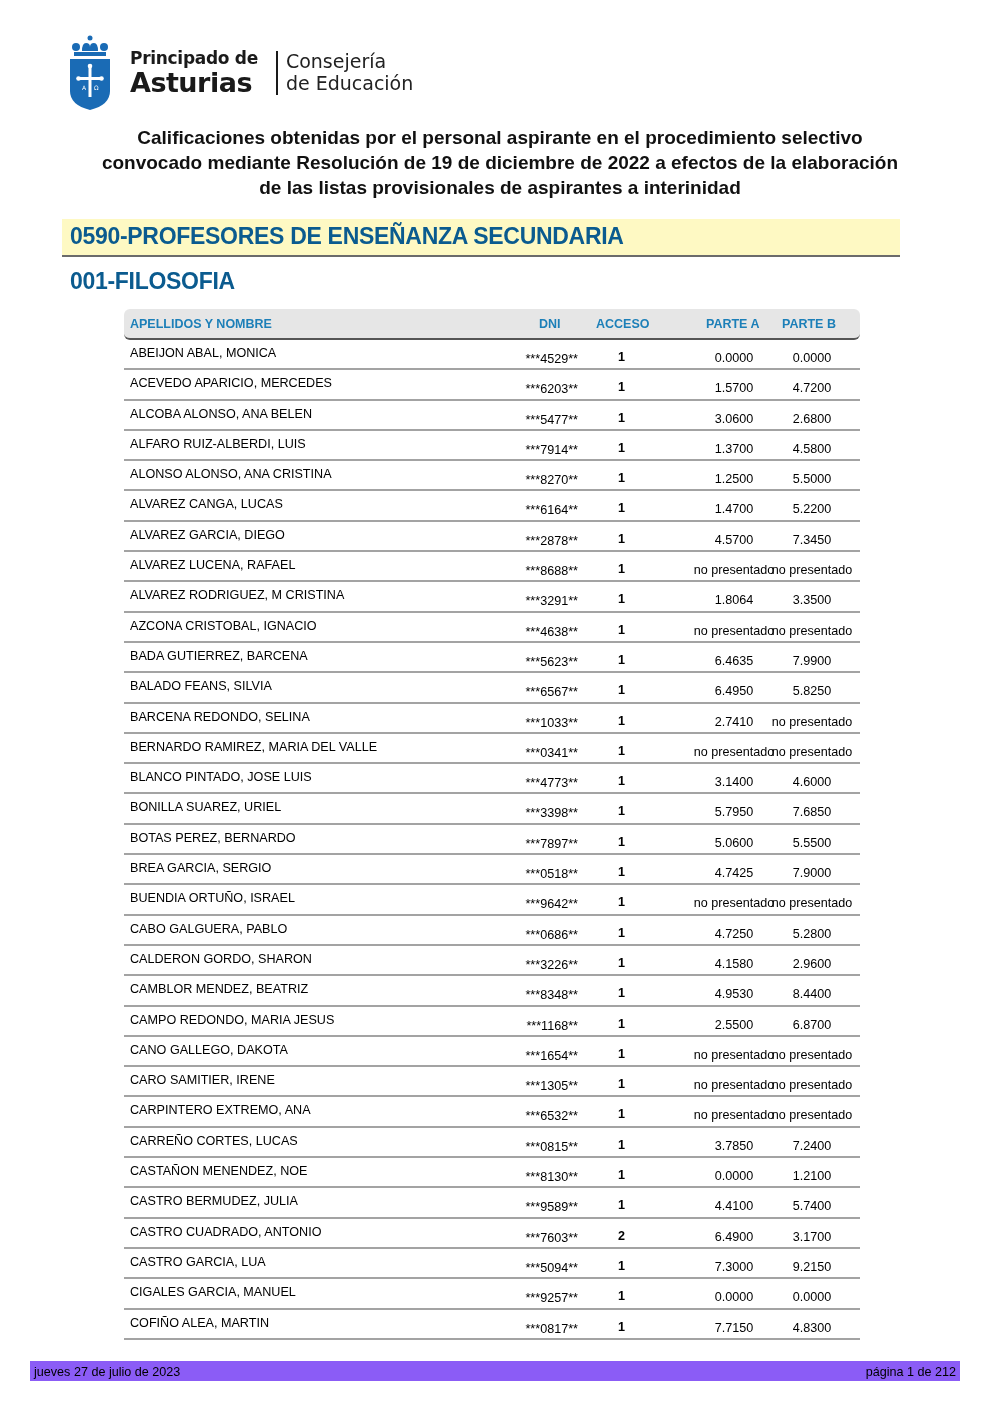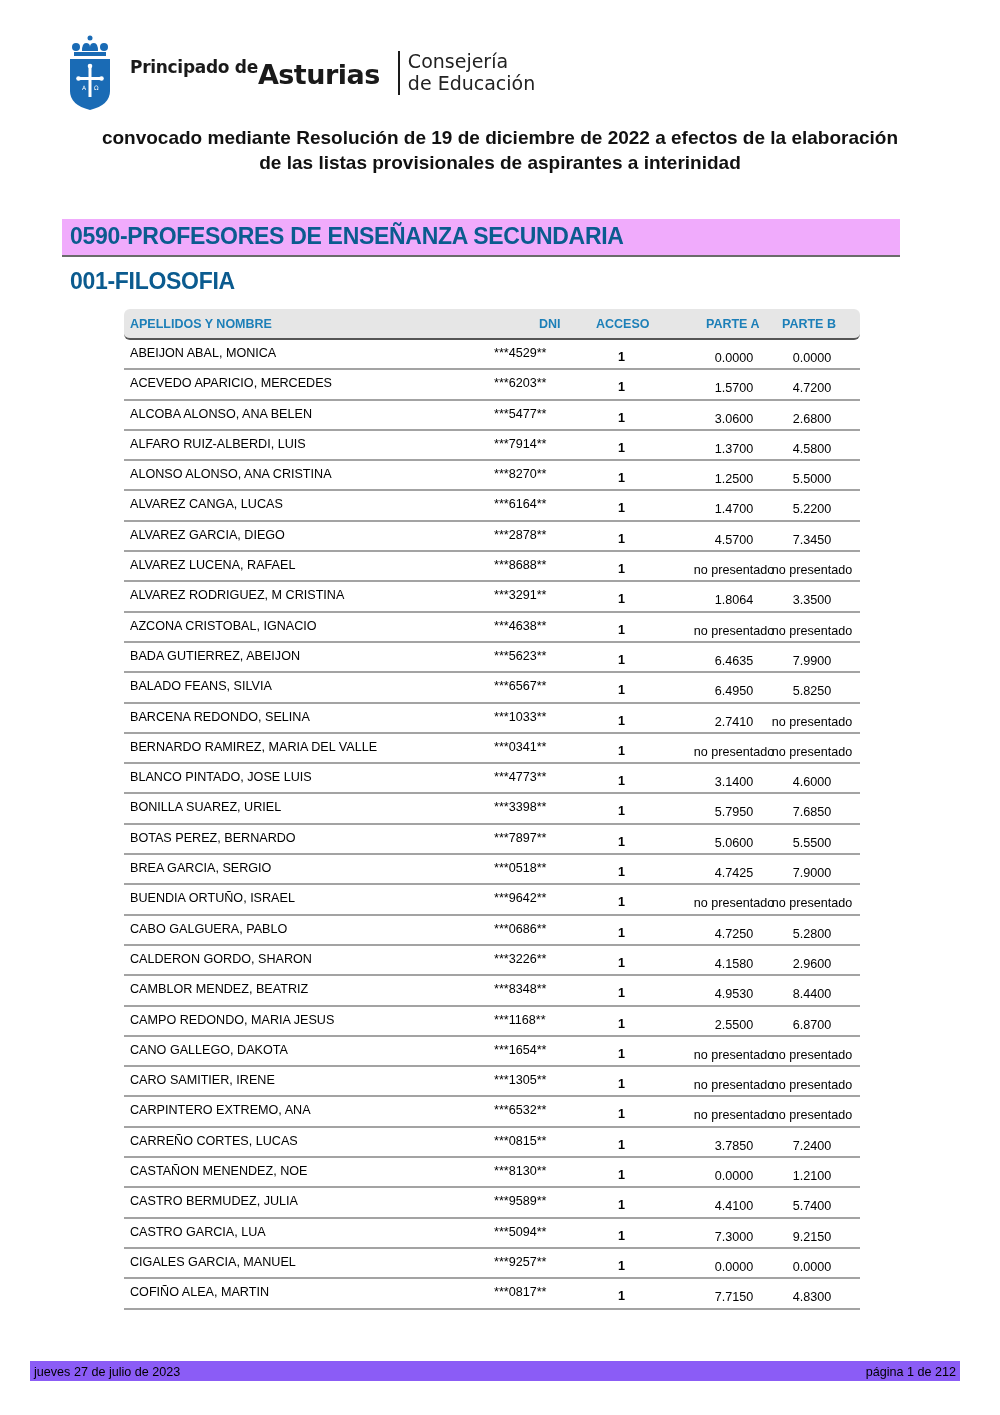--- a/index.html
+++ b/index.html
@@ -1,43 +1,43 @@
 <!DOCTYPE html>
 <html><head>
 <meta charset="utf-8">
 <style>
   html, body { margin: 0; padding: 0; background: #ffffff; }
   body { width: 1000px; height: 1415px; position: relative; font-family: "Liberation Sans", sans-serif; color: #000; overflow: hidden; }
   .logo { position: absolute; left: 68px; top: 35px; height: 76px; display: flex; align-items: center; }
   .shield { width: 44px; height: 76px; position: relative; }
-  .logo-text { margin-left: 18px; display: flex; flex-direction: row; line-height: 1; }
+  .logo-text { margin-left: 18px; display: flex; flex-direction: column; line-height: 1; }
   .logo-t1 { font-family: "DejaVu Sans", sans-serif; font-weight: bold; font-size: 17px; color: #1a1a1a; letter-spacing: -0.3px; }
   .logo-t2 { font-family: "DejaVu Sans", sans-serif; font-weight: bold; font-size: 27px; color: #1a1a1a; letter-spacing: -0.5px; margin-top: 2px; }
   .logo-sep { width: 2px; height: 44px; background: #1a1a1a; margin-left: 18px; }
   .logo-text2 { margin-left: 8px; display: flex; flex-direction: column; font-family: "DejaVu Sans", sans-serif; font-size: 19px; color: #222; line-height: 1.15; }
 
   .doc-title { position: absolute; left: 40px; top: 125px; width: 920px; text-align: center; font-weight: bold; font-size: 19px; line-height: 25px; color: #111; }
 
-  .section-header { position: absolute; left: 62px; top: 219px; width: 838px; height: 36px; background: #f0abfc; border-bottom: 2px solid #6b6b6b; }
+  .section-header { position: absolute; left: 62px; top: 219px; width: 838px; height: 36px; background: #fef9c3; border-bottom: 2px solid #6b6b6b; }
   .section-header span { position: absolute; left: 8px; top: 4px; font-weight: bold; font-size: 23px; color: #0b5b8f; letter-spacing: -0.3px; }
   .subsection { position: absolute; left: 70px; top: 268px; font-weight: bold; font-size: 23px; color: #0b5b8f; letter-spacing: -0.3px; }
 
   .table { position: absolute; left: 124px; top: 309px; width: 736px; }
   .thead { height: 29px; background: #e6e6e6; border-bottom: 2px solid #555; position: relative; border-radius: 6px; }
   .th { position: absolute; top: 8px; font-weight: bold; font-size: 12.5px; color: #1c7fb8; }
   .th-name { left: 6px; }
   .th-dni { left: 415px; }
   .th-acc { left: 472px; }
   .th-pa { left: 558px; padding-left: 24px; }
   .th-pb { left: 658px; }
 
   .row { height: 28.3px; border-bottom: 2px solid #a3a3a3; position: relative; font-size: 12.6px; }
   .cell { position: absolute; }
   .c-name { left: 6px; top: 6px; }
-  .c-dni { left: 370px; width: 84px; top: 6px; }
+  .c-dni { left: 370px; width: 84px; text-align: right; top: 12px; }
   .c-acc { left: 494px; top: 10px; font-weight: bold; }
   .c-pa { left: 530px; width: 160px; text-align: center; top: 11px; }
   .c-pb { left: 640px; width: 96px; text-align: center; top: 11px; }
 
   .footer { position: absolute; left: 30px; top: 1361px; width: 930px; height: 20px; background: #8b5cf6; font-size: 12.6px; }
   .footer .fl { position: absolute; left: 4px; top: 4px; }
   .footer .fr { position: absolute; right: 4px; top: 4px; }
 </style>
 </head>
 <body>
@@ -65,20 +65,21 @@
     <span class="logo-t2">Asturias</span>
   </div>
   <div class="logo-sep"></div>
   <div class="logo-text2">
     <span>Consejería</span>
     <span>de Educación</span>
   </div>
 </div>
 
 <div class="doc-title">
+  <div>Calificaciones obtenidas por el personal aspirante en el procedimiento selectivo</div>
   <div>convocado mediante Resolución de 19 de diciembre de 2022 a efectos de la elaboración</div>
   <div>de las listas provisionales de aspirantes a interinidad</div>
 </div>
 
 <div class="section-header">
   <span>0590-PROFESORES DE ENSEÑANZA SECUNDARIA</span>
 </div>
 
 <div class="subsection">001-FILOSOFIA</div>
 
@@ -155,21 +156,21 @@
         <span class="cell c-pb">3.3500</span>
       </div>
       <div class="row">
         <span class="cell c-name">AZCONA CRISTOBAL, IGNACIO</span>
         <span class="cell c-dni">***4638**</span>
         <span class="cell c-acc">1</span>
         <span class="cell c-pa">no presentado</span>
         <span class="cell c-pb">no presentado</span>
       </div>
       <div class="row">
-        <span class="cell c-name">BADA GUTIERREZ, ABEIJON</span>
+        <span class="cell c-name">BADA GUTIERREZ, BARCENA</span>
         <span class="cell c-dni">***5623**</span>
         <span class="cell c-acc">1</span>
         <span class="cell c-pa">6.4635</span>
         <span class="cell c-pb">7.9900</span>
       </div>
       <div class="row">
         <span class="cell c-name">BALADO FEANS, SILVIA</span>
         <span class="cell c-dni">***6567**</span>
         <span class="cell c-acc">1</span>
         <span class="cell c-pa">6.4950</span>
@@ -286,20 +287,27 @@
         <span class="cell c-acc">1</span>
         <span class="cell c-pa">0.0000</span>
         <span class="cell c-pb">1.2100</span>
       </div>
       <div class="row">
         <span class="cell c-name">CASTRO BERMUDEZ, JULIA</span>
         <span class="cell c-dni">***9589**</span>
         <span class="cell c-acc">1</span>
         <span class="cell c-pa">4.4100</span>
         <span class="cell c-pb">5.7400</span>
+      </div>
+      <div class="row">
+        <span class="cell c-name">CASTRO CUADRADO, ANTONIO</span>
+        <span class="cell c-dni">***7603**</span>
+        <span class="cell c-acc">2</span>
+        <span class="cell c-pa">6.4900</span>
+        <span class="cell c-pb">3.1700</span>
       </div>
       <div class="row">
         <span class="cell c-name">CASTRO GARCIA, LUA</span>
         <span class="cell c-dni">***5094**</span>
         <span class="cell c-acc">1</span>
         <span class="cell c-pa">7.3000</span>
         <span class="cell c-pb">9.2150</span>
       </div>
       <div class="row">
         <span class="cell c-name">CIGALES GARCIA, MANUEL</span>

